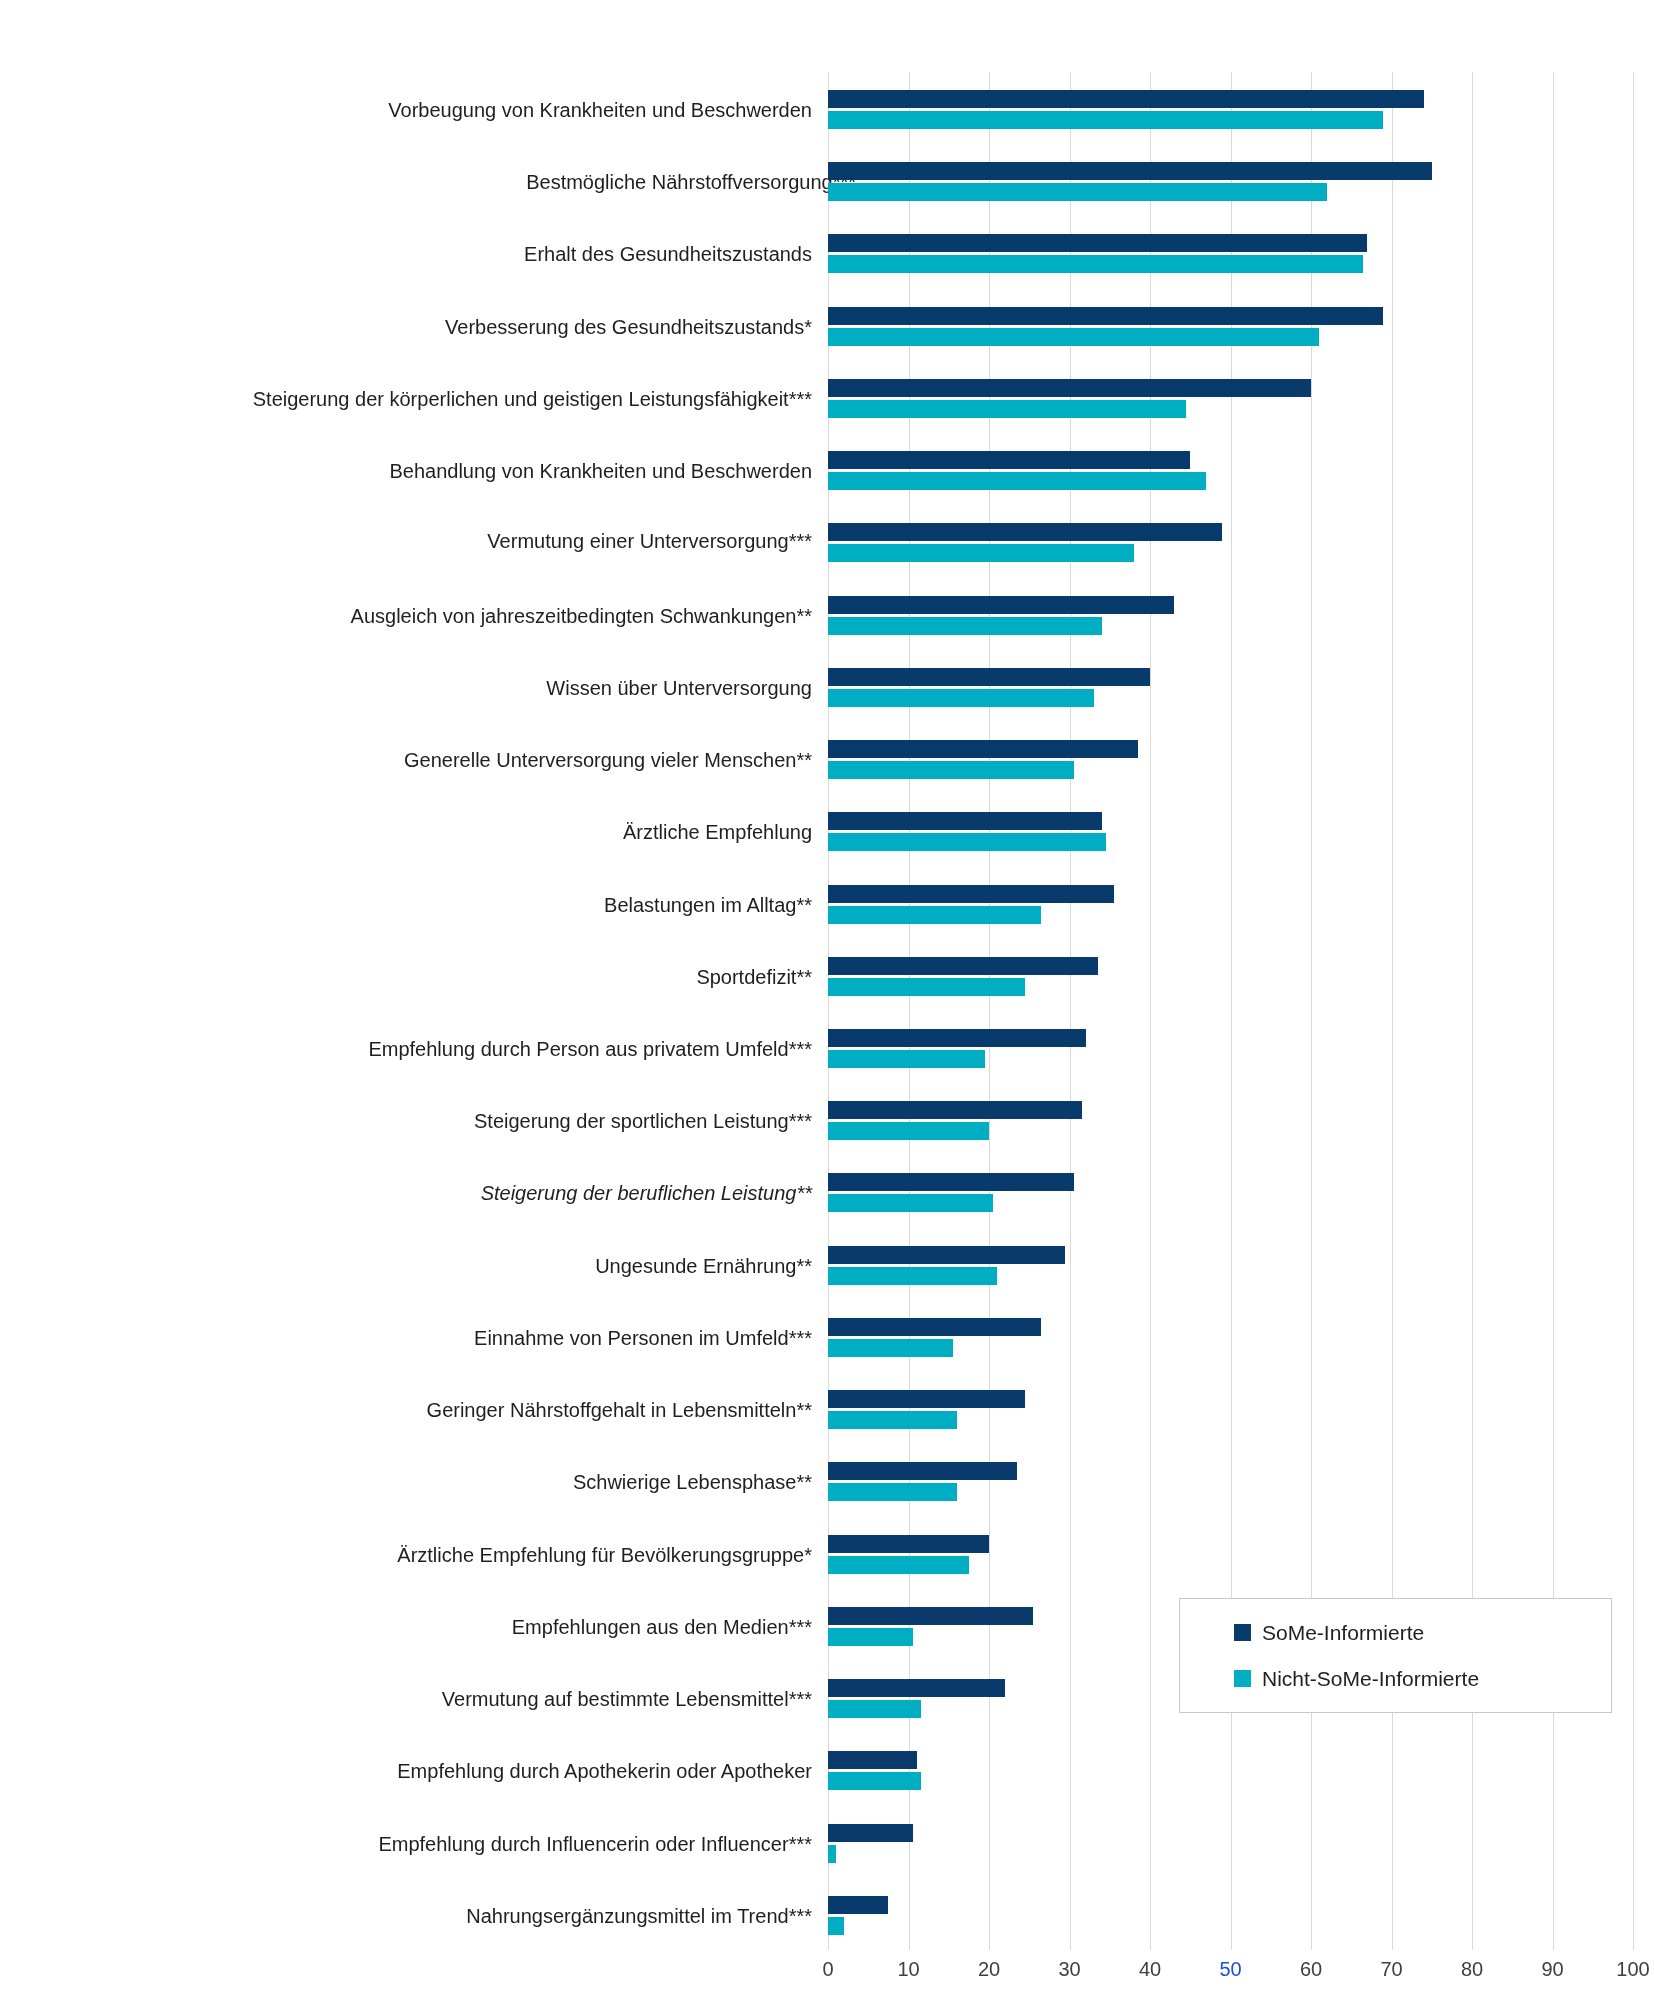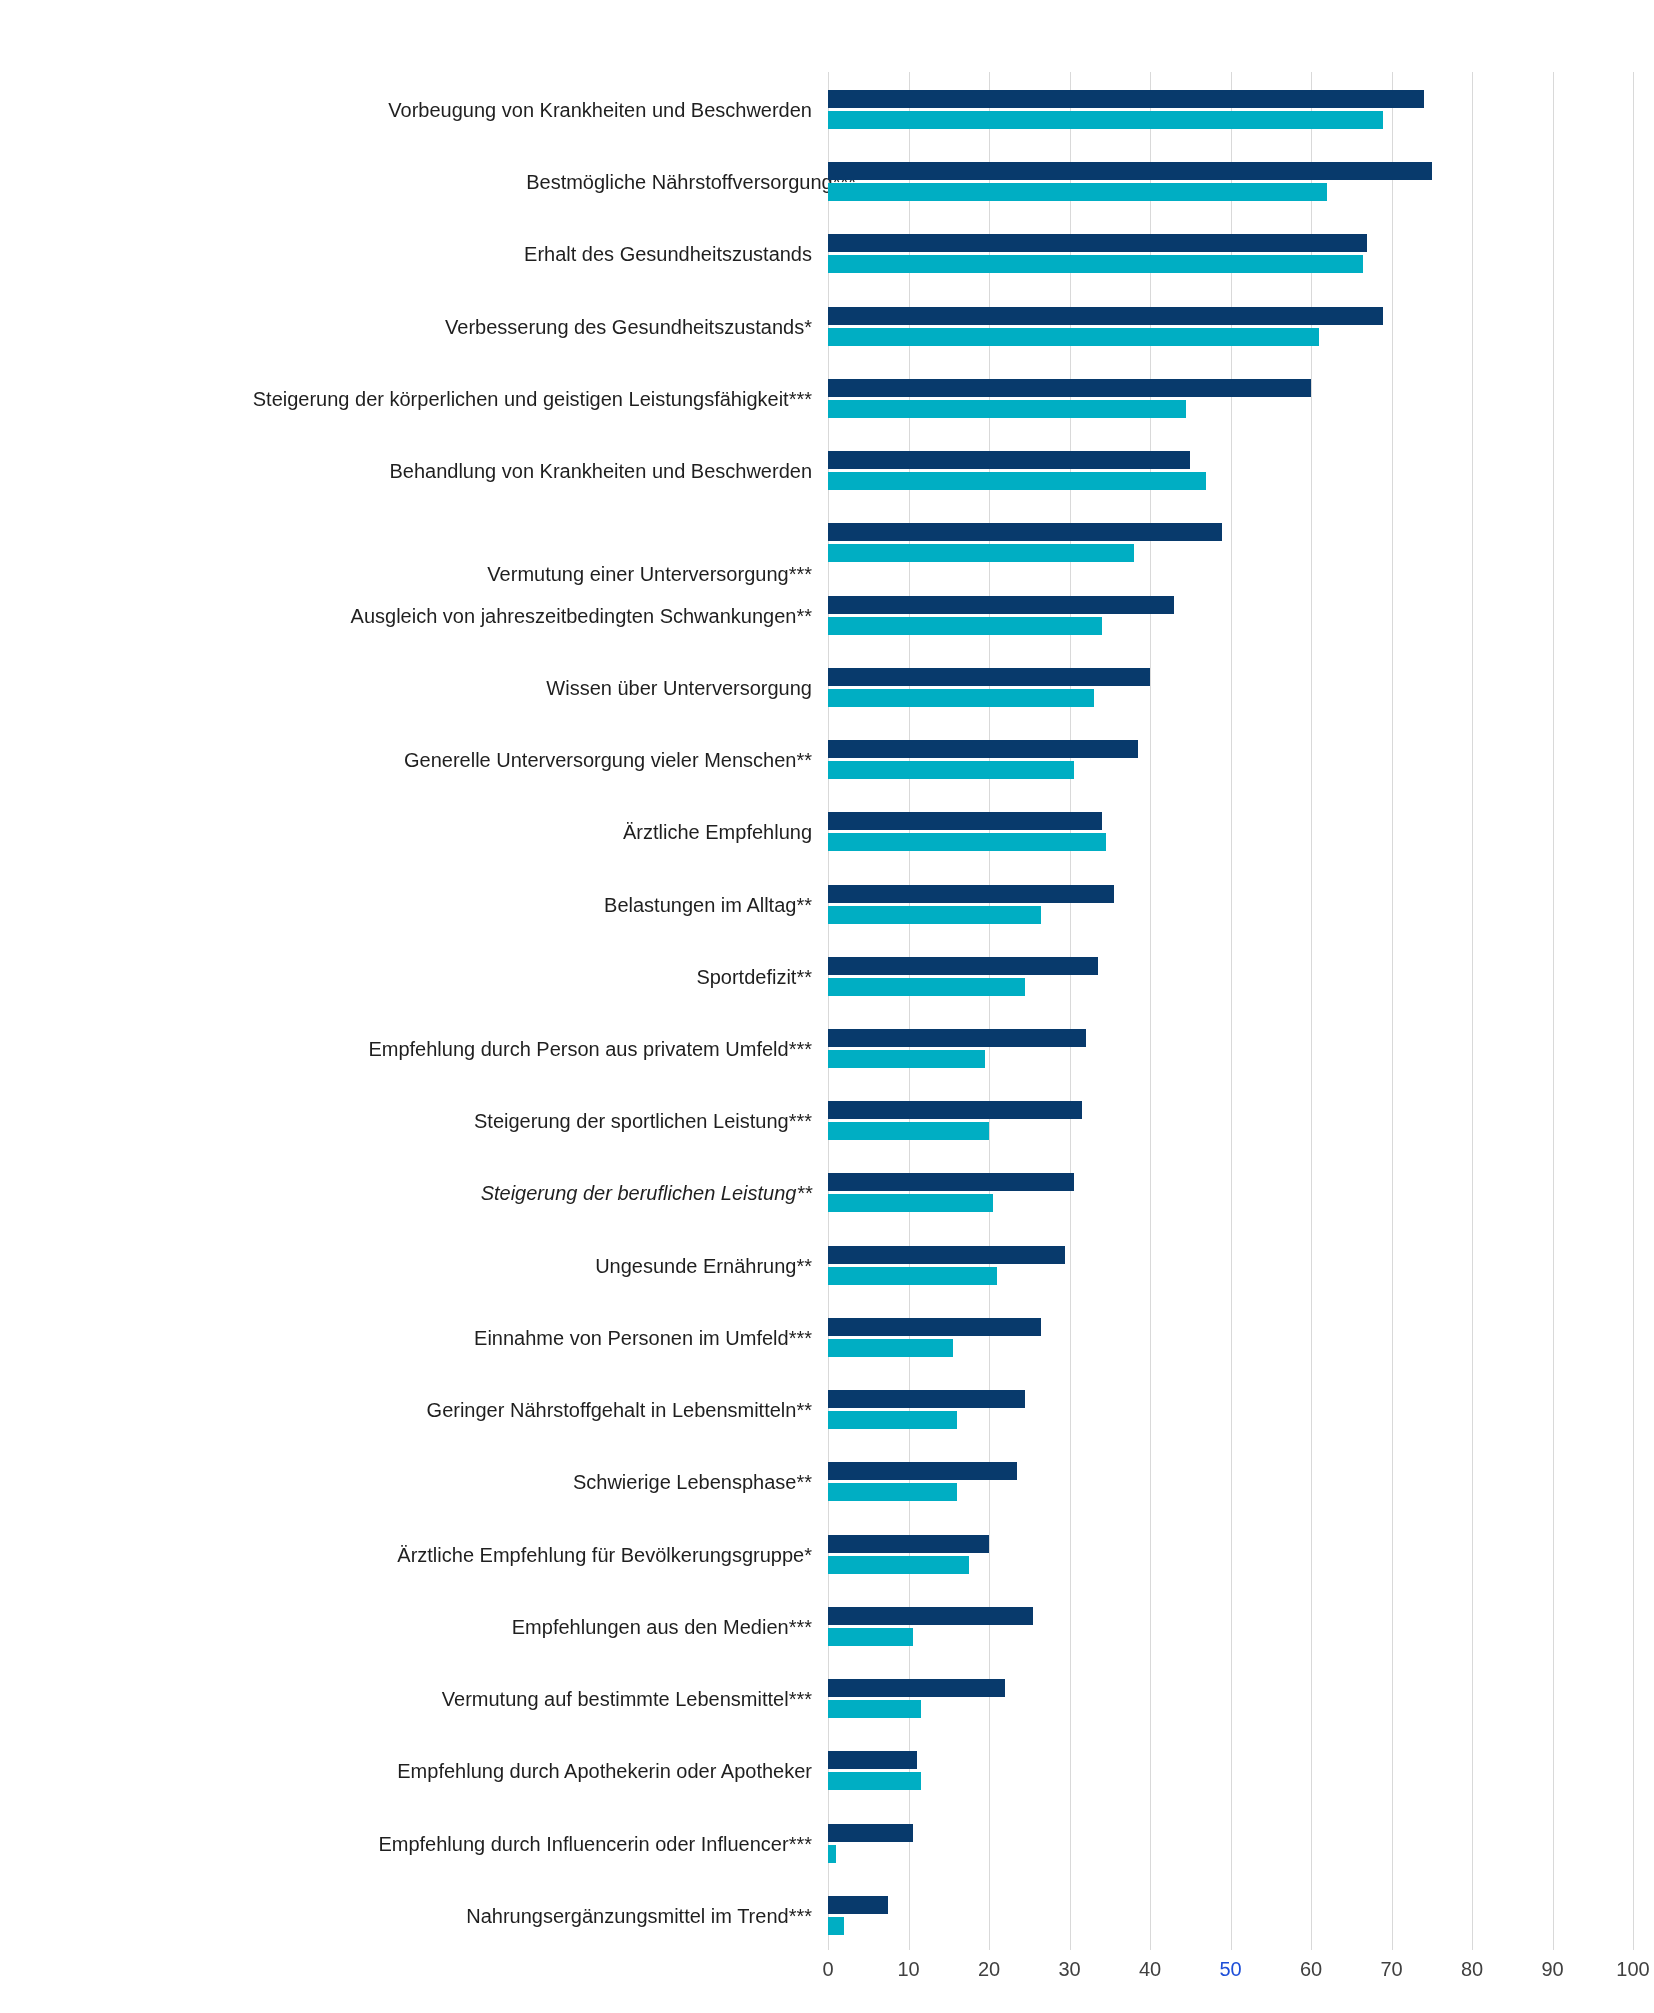--- a/index.html
+++ b/index.html
@@ -84,21 +84,21 @@
       <div class="bar" style="left: 828px; top: 255.462px; width: 535.325px; background: rgb(0, 174, 195);"></div>
       <div class="cat-label" style="top: 304.692px;">Verbesserung des Gesundheitszustands*</div>
       <div class="bar" style="left: 828px; top: 306.692px; width: 555.45px; background: rgb(8, 58, 108);"></div>
       <div class="bar" style="left: 828px; top: 327.692px; width: 491.05px; background: rgb(0, 174, 195);"></div>
       <div class="cat-label" style="top: 376.923px;">Steigerung der körperlichen und geistigen Leistungsfähigkeit***</div>
       <div class="bar" style="left: 828px; top: 378.923px; width: 483px; background: rgb(8, 58, 108);"></div>
       <div class="bar" style="left: 828px; top: 399.923px; width: 358.225px; background: rgb(0, 174, 195);"></div>
       <div class="cat-label" style="top: 449.154px;">Behandlung von Krankheiten und Beschwerden</div>
       <div class="bar" style="left: 828px; top: 451.154px; width: 362.25px; background: rgb(8, 58, 108);"></div>
       <div class="bar" style="left: 828px; top: 472.154px; width: 378.35px; background: rgb(0, 174, 195);"></div>
-      <div class="cat-label" style="top: 552px;">Vermutung einer Unterversorgung***</div>
+      <div class="cat-label" style="top: 519px;">Vermutung einer Unterversorgung***</div>
       <div class="bar" style="left: 828px; top: 523.385px; width: 394.45px; background: rgb(8, 58, 108);"></div>
       <div class="bar" style="left: 828px; top: 544.385px; width: 305.9px; background: rgb(0, 174, 195);"></div>
       <div class="cat-label" style="top: 593.615px;">Ausgleich von jahreszeitbedingten Schwankungen**</div>
       <div class="bar" style="left: 828px; top: 595.615px; width: 346.15px; background: rgb(8, 58, 108);"></div>
       <div class="bar" style="left: 828px; top: 616.615px; width: 273.7px; background: rgb(0, 174, 195);"></div>
       <div class="cat-label" style="top: 665.846px;">Wissen über Unterversorgung</div>
       <div class="bar" style="left: 828px; top: 667.846px; width: 322px; background: rgb(8, 58, 108);"></div>
       <div class="bar" style="left: 828px; top: 688.846px; width: 265.65px; background: rgb(0, 174, 195);"></div>
       <div class="cat-label" style="top: 738.077px;">Generelle Unterversorgung vieler Menschen**</div>
       <div class="bar" style="left: 828px; top: 740.077px; width: 309.925px; background: rgb(8, 58, 108);"></div>
@@ -160,14 +160,24 @@
       <div class="tick-label" style="left: 1041.5px; color: rgb(64, 64, 64);">30</div>
       <div class="tick-label" style="left: 1122px; color: rgb(64, 64, 64);">40</div>
       <div class="tick-label" style="left: 1202.5px; color: #1d4ed8;">50</div>
       <div class="tick-label" style="left: 1283px; color: rgb(64, 64, 64);">60</div>
       <div class="tick-label" style="left: 1363.5px; color: rgb(64, 64, 64);">70</div>
       <div class="tick-label" style="left: 1444px; color: rgb(64, 64, 64);">80</div>
       <div class="tick-label" style="left: 1524.5px; color: rgb(64, 64, 64);">90</div>
       <div class="tick-label" style="left: 1605px; color: rgb(64, 64, 64);">100</div>
     </div>
 
+  <div id="legend" style="border-color: rgb(201, 201, 201);">
+    <div class="legend-item">
+      <span class="legend-swatch" style="background: rgb(8, 58, 108);"></span>
+      <span class="legend-label">SoMe-Informierte</span>
+    </div>
+    <div class="legend-item">
+      <span class="legend-swatch" style="background: rgb(0, 174, 195);"></span>
+      <span class="legend-label">Nicht-SoMe-Informierte</span>
+    </div>
+  </div>
 
 </div>
 
 </body></html>

